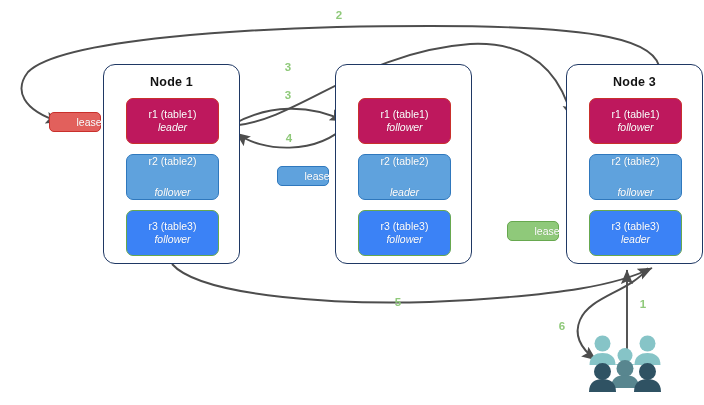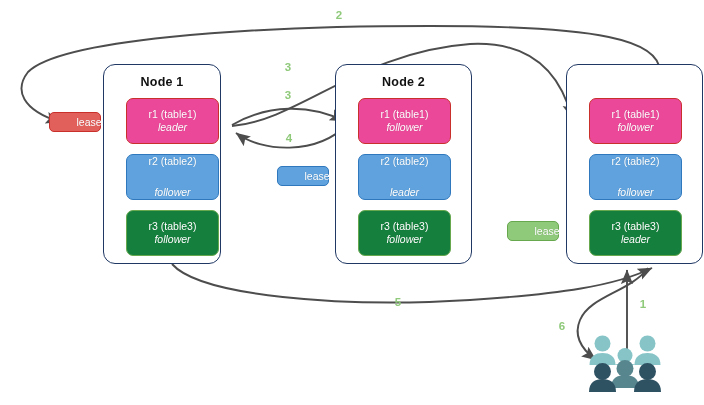--- a/index.html
+++ b/index.html
@@ -53,23 +53,23 @@
     flex-direction: column;
     align-items: center;
     justify-content: center;
     color: #ffffff;
     font-size: 10.5px;
     line-height: 13px;
     text-align: center;
     text-shadow: 0 0 1px rgba(0,0,0,0.18);
   }
   .replica .l2 { display: block; font-style: italic; }
-  .rep-red   { background: #ec4899; border: 1.4px solid #c9302c; }
+  .rep-red   { background: #be185d; border: 1.4px solid #c9302c; }
   .rep-blue  { background: #5fa2dd; border: 1.4px solid #2f78bd; justify-content: space-between; }
-  .rep-green { background: #15803d; border: 1.4px solid #67a84f; }
+  .rep-green { background: #3b82f6; border: 1.4px solid #67a84f; }
 
   .lease {
     position: absolute;
     box-sizing: border-box;
     border-radius: 5px;
     display: flex;
     align-items: center;
     justify-content: center;
     color: #ffffff;
     font-size: 10.5px;
@@ -112,53 +112,53 @@
 
     <path d="M 348,124 C 316,156 262,152 236,133" fill="none" stroke="#4d4d4d" stroke-width="1.9" marker-end="url(#ah)"></path>
 
     <path d="M 172,264 C 200,296 340,308 470,300 C 560,294 615,286 652,268" fill="none" stroke="#4d4d4d" stroke-width="1.9" marker-end="url(#ah)"></path>
 
     <path d="M 627,350 L 627,270" fill="none" stroke="#4d4d4d" stroke-width="1.9" marker-end="url(#ah)"></path>
 
     <path d="M 648,268 C 630,292 590,296 580,320 C 574,334 580,348 596,360" fill="none" stroke="#4d4d4d" stroke-width="1.9" marker-end="url(#ah)"></path>
   </svg>
 
-  <div class="node-box" style="left:103px; top:64px; width:118px; height:200px;">
+  <div class="node-box" style="left:103px; top:64px; width:137px; height:200px;">
     <div class="node-title">Node 1</div>
     <div class="replica rep-red" style="left:22px; top:33px; width:93px; height:46px;">
       <span>r1 (table1)</span>
       <span class="l2">leader</span>
     </div>
     <div class="replica rep-blue" style="left:22px; top:89px; width:93px; height:46px;">
       <span>r2 (table2)</span>
       <span class="l2">follower</span>
     </div>
     <div class="replica rep-green" style="left:22px; top:145px; width:93px; height:46px;">
       <span>r3 (table3)</span>
       <span class="l2">follower</span>
     </div>
   </div>
 
   <div class="node-box" style="left:335px; top:64px; width:137px; height:200px;">
-    <div class="node-title">Node 2</div>
     <div class="replica rep-red" style="left:22px; top:33px; width:93px; height:46px;">
       <span>r1 (table1)</span>
       <span class="l2">follower</span>
     </div>
     <div class="replica rep-blue" style="left:22px; top:89px; width:93px; height:46px;">
       <span>r2 (table2)</span>
       <span class="l2">leader</span>
     </div>
     <div class="replica rep-green" style="left:22px; top:145px; width:93px; height:46px;">
       <span>r3 (table3)</span>
       <span class="l2">follower</span>
     </div>
   </div>
 
   <div class="node-box" style="left:566px; top:64px; width:137px; height:200px;">
+    <div class="node-title">Node 3</div>
     <div class="replica rep-red" style="left:22px; top:33px; width:93px; height:46px;">
       <span>r1 (table1)</span>
       <span class="l2">follower</span>
     </div>
     <div class="replica rep-blue" style="left:22px; top:89px; width:93px; height:46px;">
       <span>r2 (table2)</span>
       <span class="l2">follower</span>
     </div>
     <div class="replica rep-green" style="left:22px; top:145px; width:93px; height:46px;">
       <span>r3 (table3)</span>

